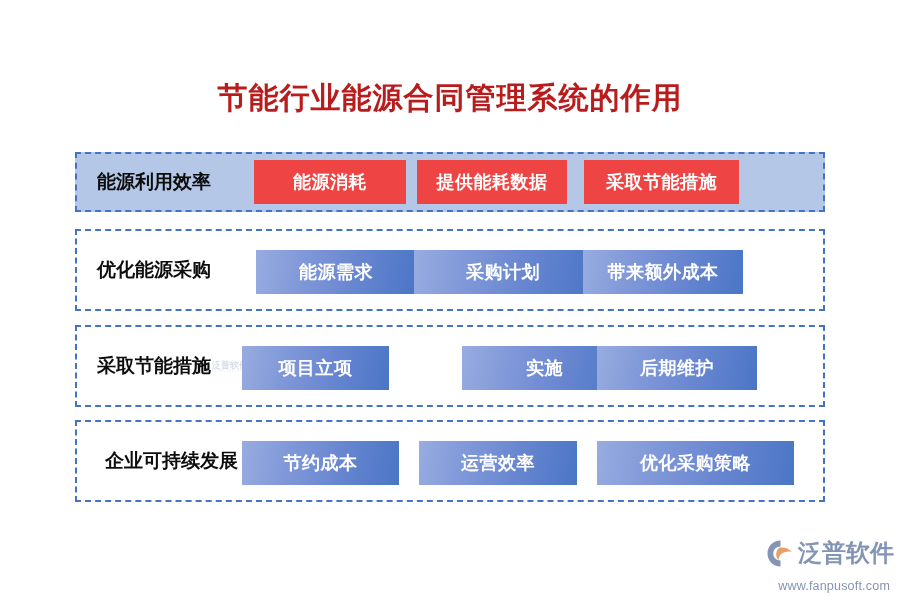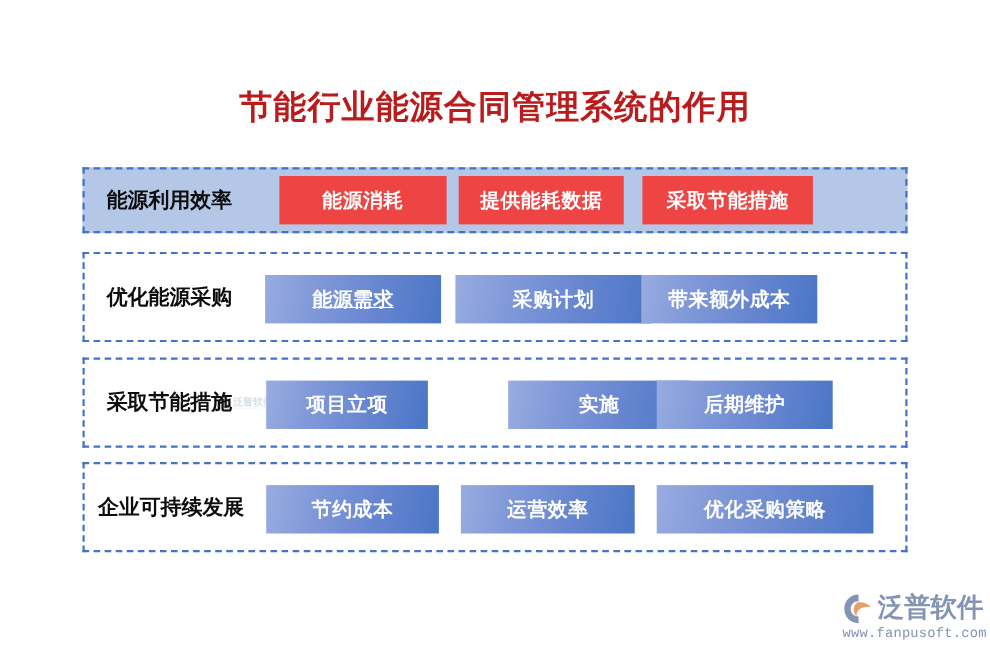--- a/index.html
+++ b/index.html
@@ -171,24 +171,24 @@
     color: #8494B4;
     letter-spacing: 0px;
     line-height: 28px;
     white-space: nowrap;
     font-family: "Liberation Sans", "DejaVu Sans", sans-serif;
   }
   #logo .logo-url {
     font-size: 12.5px;
     color: #8494B4;
     letter-spacing: 0.2px;
-    margin-top: 1px;
+    margin-top: 11px;
     text-align: right;
     white-space: nowrap;
-    font-family: Liberation Mono, monospace;
+    font-family: Liberation Sans, sans-serif;
   }
 </style>
 </head>
 <body>
 
 <div id="canvas">
 
   <div id="page-title">节能行业能源合同管理系统的作用</div>
 
   <div class="row filled" id="row-0">
@@ -196,37 +196,37 @@
     <div class="boxes">
       <div class="box solid" style="left:177px; top:6px; width:152px; height:44px;">能源消耗</div>
       <div class="box solid" style="left:340px; top:6px; width:150px; height:44px;">提供能耗数据</div>
       <div class="box solid" style="left:507px; top:6px; width:155px; height:44px;">采取节能措施</div>
     </div>
   </div>
 
   <div class="row plain" id="row-1">
     <div class="row-label" style="left:20px;">优化能源采购</div>
     <div class="boxes">
-      <div class="box grad" style="left:164px; top:19px; width:160px; height:44px;text-decoration:underline;">能源需求</div>
+      <div class="box grad" style="left:179px; top:19px; width:160px; height:44px;">能源需求</div>
       <div class="box grad" style="left:337px; top:19px; width:178px; height:44px;">采购计划</div>
       <div class="box grad" style="left:506px; top:19px; width:160px; height:44px;">带来额外成本</div>
     </div>
   </div>
 
   <div class="row plain" id="row-2">
     <div class="row-label" style="left:20px;">采取节能措施</div>
     <div class="boxes">
       <div class="box grad" style="left:165px; top:19px; width:147px; height:44px;">项目立项</div>
       <div class="box grad" style="left:340px; top:19px; width:165px; height:44px;margin-left:45px;">实施</div>
       <div class="box grad" style="left:520px; top:19px; width:160px; height:44px;">后期维护</div>
     </div>
   </div>
 
   <div class="row plain" id="row-3">
-    <div class="row-label" style="left:12px;">企业可持续发展</div>
+    <div class="row-label" style="left:28px;">企业可持续发展</div>
     <div class="boxes">
       <div class="box grad" style="left:165px; top:19px; width:157px; height:44px;">节约成本</div>
       <div class="box grad" style="left:342px; top:19px; width:158px; height:44px;">运营效率</div>
       <div class="box grad" style="left:520px; top:19px; width:197px; height:44px;">优化采购策略</div>
     </div>
   </div>
 
   <div id="watermark">
     <div class="wm-mark"></div>
     <div class="wm-text">

